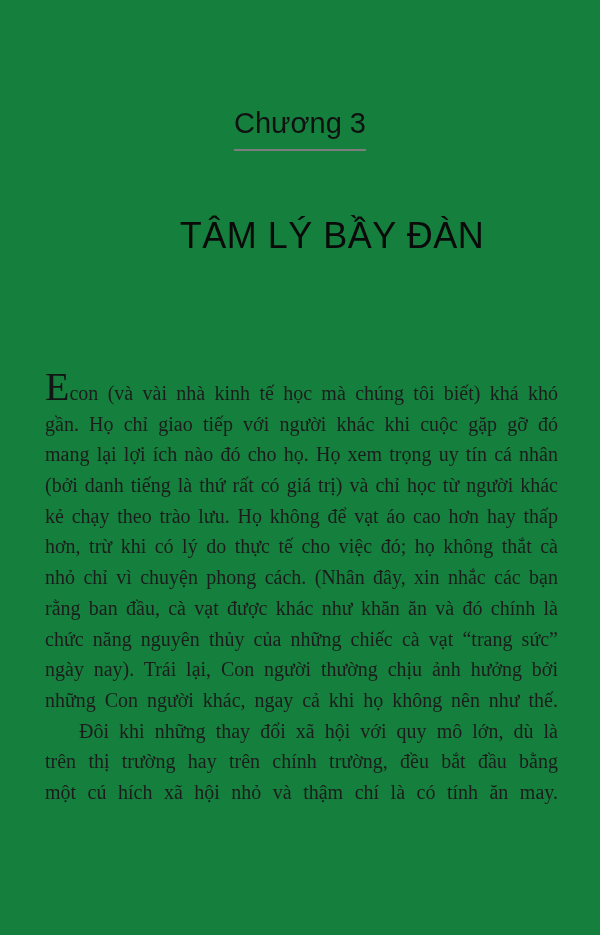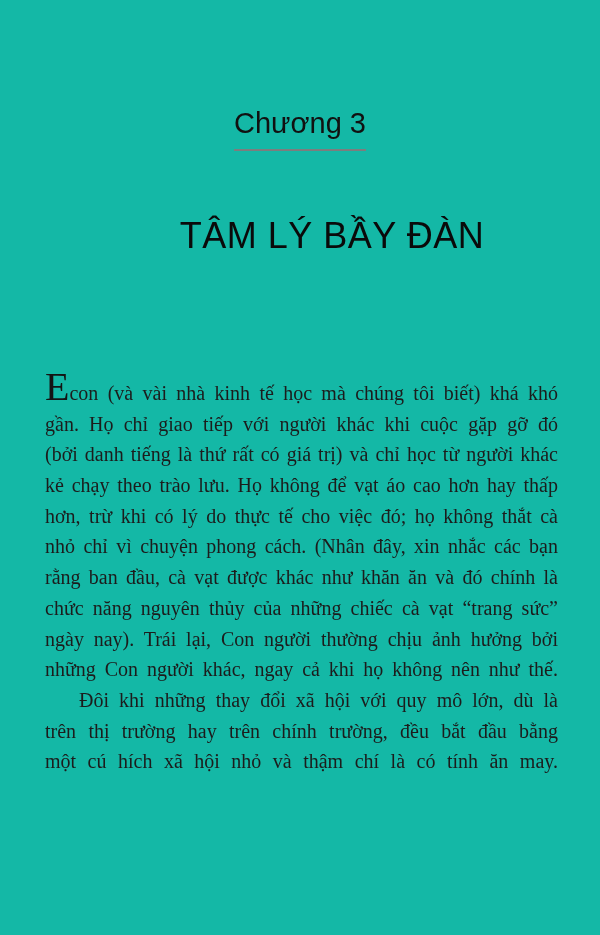--- a/index.html
+++ b/index.html
@@ -4,21 +4,21 @@
 <style>
   html, body {
     margin: 0;
     padding: 0;
     background: #ffffff;
   }
   .page {
     position: relative;
     width: 600px;
     height: 935px;
-    background: #14b8a6;
+    background: #15803d;
     overflow: hidden;
     font-family: "Liberation Serif", serif;
   }
   .chapter-heading {
     position: absolute;
     top: 101px;
     left: 0;
     width: 100%;
     text-align: center;
     font-family: "Liberation Sans", sans-serif;
@@ -86,20 +86,21 @@
 
   <div class="chapter-heading">Chương 3</div>
 
   <div class="heading-rule"></div>
 
   <div class="chapter-title">TÂM LÝ BẦY ĐÀN</div>
 
   <div class="body-text">
       <div class="jline"><span class="dropcap">E</span>con (và vài nhà kinh tế học mà chúng tôi biết) khá khó</div>
       <div class="jline">gần. Họ chỉ giao tiếp với người khác khi cuộc gặp gỡ đó</div>
+      <div class="jline">mang lại lợi ích nào đó cho họ. Họ xem trọng uy tín cá nhân</div>
       <div class="jline">(bởi danh tiếng là thứ rất có giá trị) và chỉ học từ người khác</div>
       <div class="jline">kẻ chạy theo trào lưu. Họ không để vạt áo cao hơn hay thấp</div>
       <div class="jline">hơn, trừ khi có lý do thực tế cho việc đó; họ không thắt cà</div>
       <div class="jline">nhỏ chỉ vì chuyện phong cách. (Nhân đây, xin nhắc các bạn</div>
       <div class="jline">rằng ban đầu, cà vạt được khác như khăn ăn và đó chính là</div>
       <div class="jline">chức năng nguyên thủy của những chiếc cà vạt “trang sức”</div>
       <div class="jline">ngày nay). Trái lại, Con người thường chịu ảnh hưởng bởi</div>
       <div class="jline">những Con người khác, ngay cả khi họ không nên như thế.</div>
       <div class="jline"><span class="pindent"></span>Đôi khi những thay đổi xã hội với quy mô lớn, dù là</div>
       <div class="jline">trên thị trường hay trên chính trường, đều bắt đầu bằng</div>

